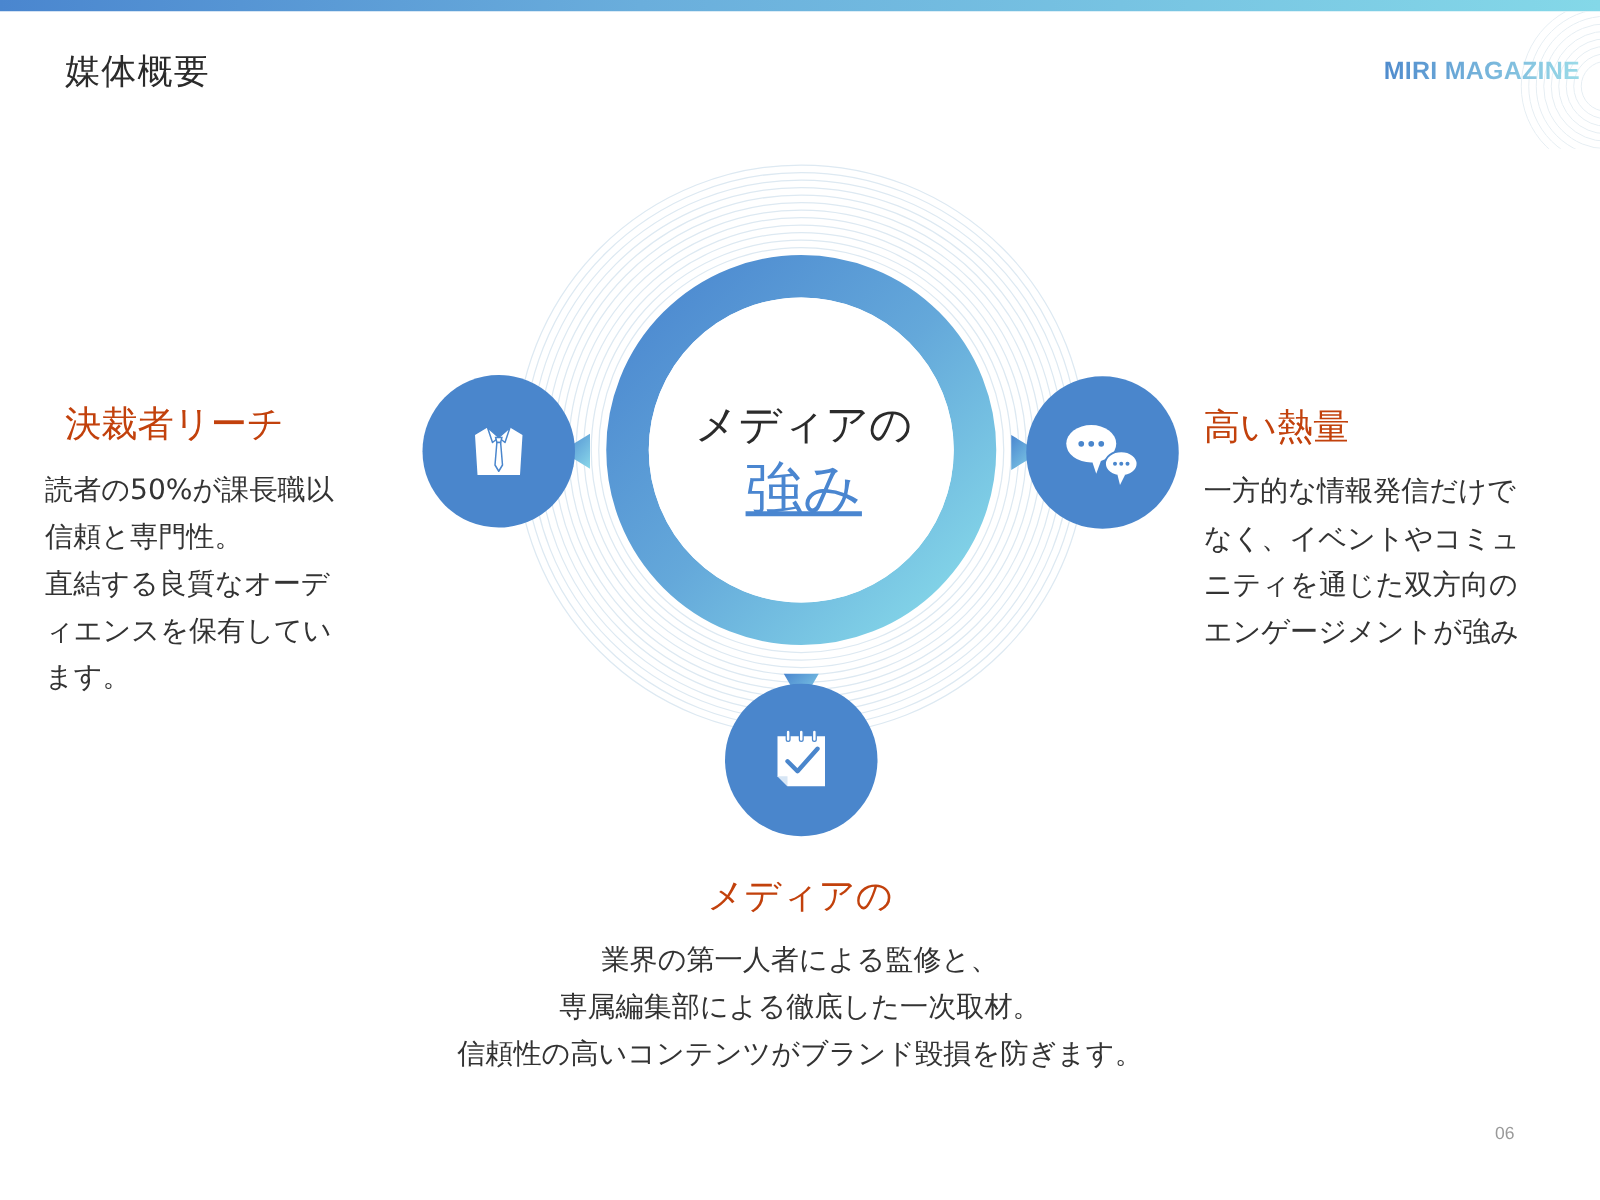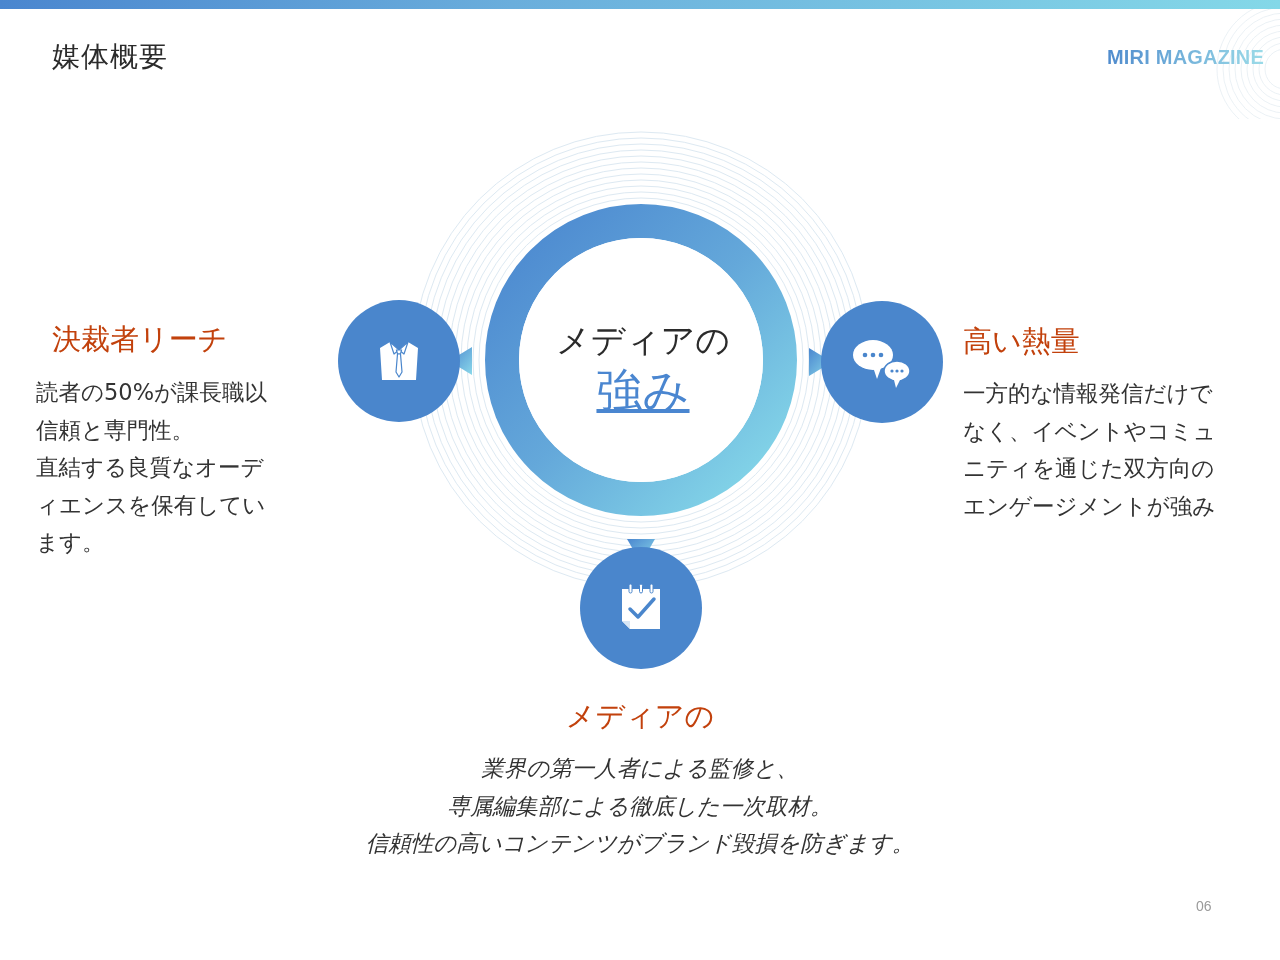--- a/index.html
+++ b/index.html
@@ -41,21 +41,21 @@
     .sat-bottom { left: 580px; top: 547px; }
 
     .block-title { position: absolute; font-size: 29px; color: #c2410c; }
     .block-body { position: absolute; font-size: 22.5px; color: #333333; line-height: 37.5px; }
 
     .left-title { left: 52px; top: 320px; }
     .left-body { left: 36px; top: 374px; width: 270px; }
     .right-title { left: 963px; top: 322px; }
     .right-body { left: 963px; top: 375px; width: 290px; }
     .bottom-title { left: 440px; top: 697px; width: 400px; text-align: center; }
-    .bottom-body { left: 290px; top: 750px; width: 700px; text-align: center; font-style: italic; }
+    .bottom-body { left: 290px; top: 750px; width: 700px; text-align: center; }
     .bottom-body div, .left-body div, .right-body div { white-space: nowrap; }
 
     .page-num { position: absolute; left: 1196px; top: 898px; font-size: 14px; color: #9a9a9a; font-family: "Liberation Sans", sans-serif; }
   </style>
 </head>
 <body>
 
 <div class="top-bar"></div>
 
 <svg class="corner-deco" viewBox="0 0 90 110">

